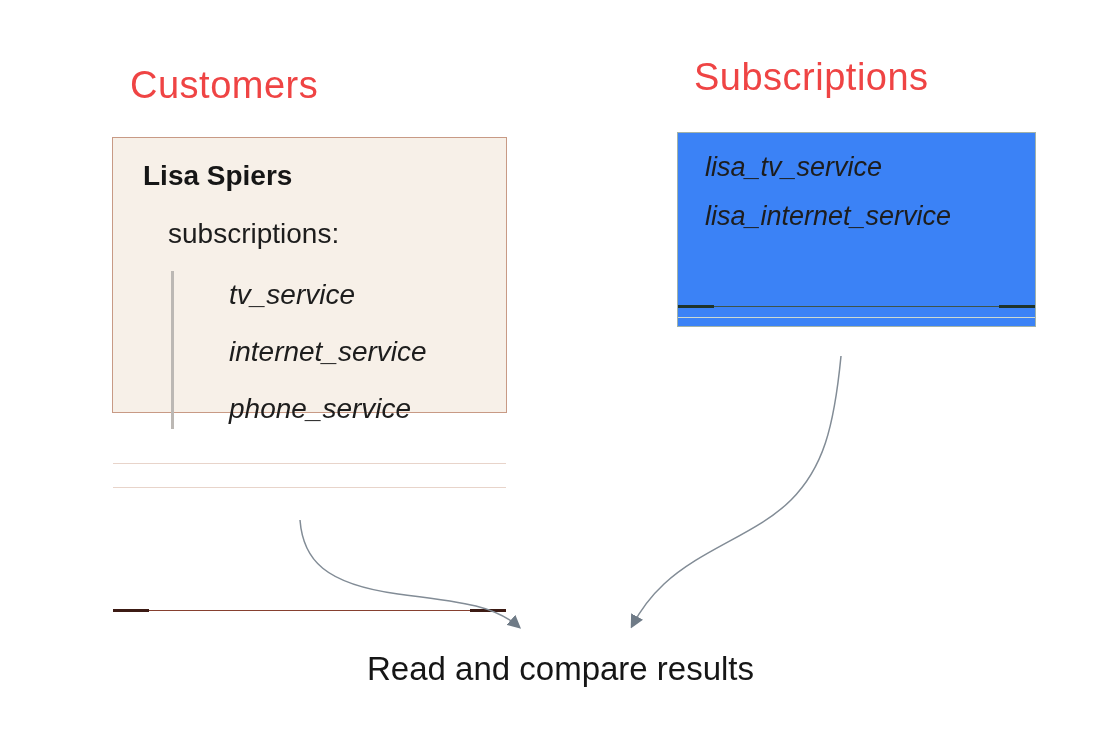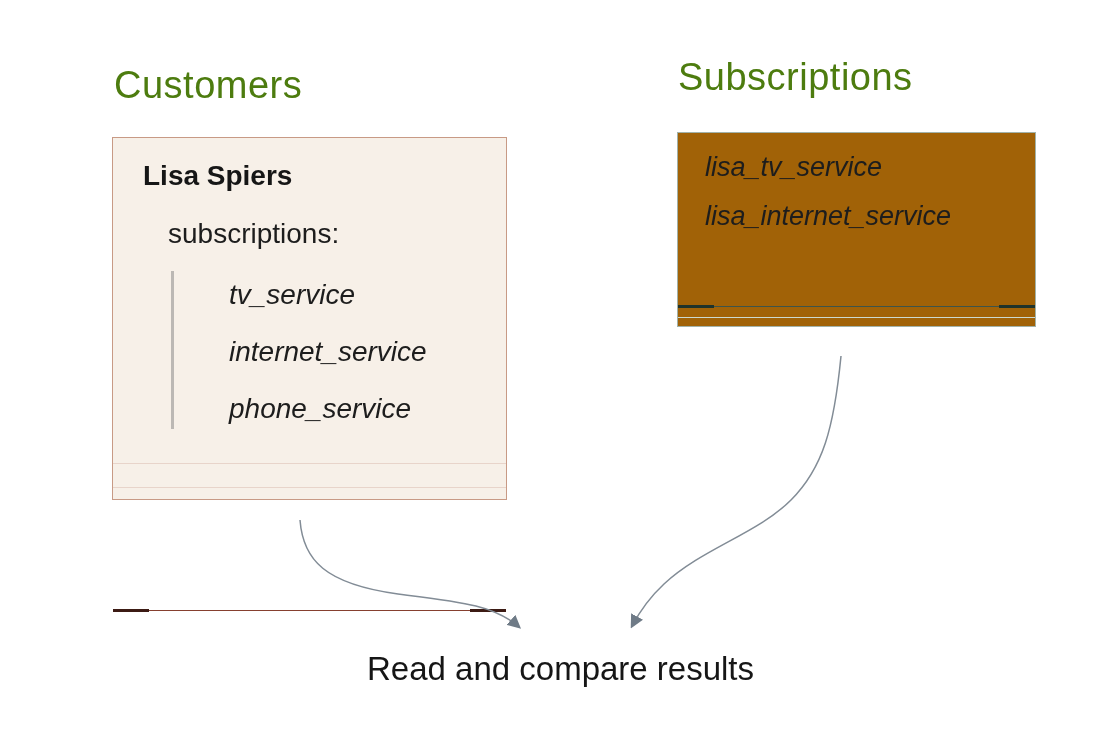--- a/index.html
+++ b/index.html
@@ -12,41 +12,42 @@
     position: relative;
     width: 1112px;
     height: 748px;
     background: #ffffff;
     overflow: hidden;
   }
   .panel-title {
     position: absolute;
     font-size: 38px;
     font-weight: 300;
-    color: #4d7c0f;
+    color: #ef4444;
     letter-spacing: 0.5px;
     white-space: nowrap;
+    margin-left: 16px;
   }
   .title-customers { left: 114px; top: 64px; }
   .title-subscriptions { left: 678px; top: 56px; }
 
   .box {
     position: absolute;
     box-sizing: border-box;
   }
   .box-customers {
     left: 112px; top: 137px;
-    width: 395px; height: 363px;
+    width: 395px; height: 276px;
     background: #f7f0e8;
     border: 1px solid #c89a85;
   }
   .box-subscriptions {
     left: 677px; top: 132px;
     width: 359px; height: 195px;
-    background: #a16207;
+    background: #3b82f6;
     border: 1px solid #a2b2a9;
   }
 
   .record-name {
     position: absolute;
     left: 30px; top: 22px;
     font-size: 28px;
     font-weight: 700;
     color: #161616;
     white-space: nowrap;

